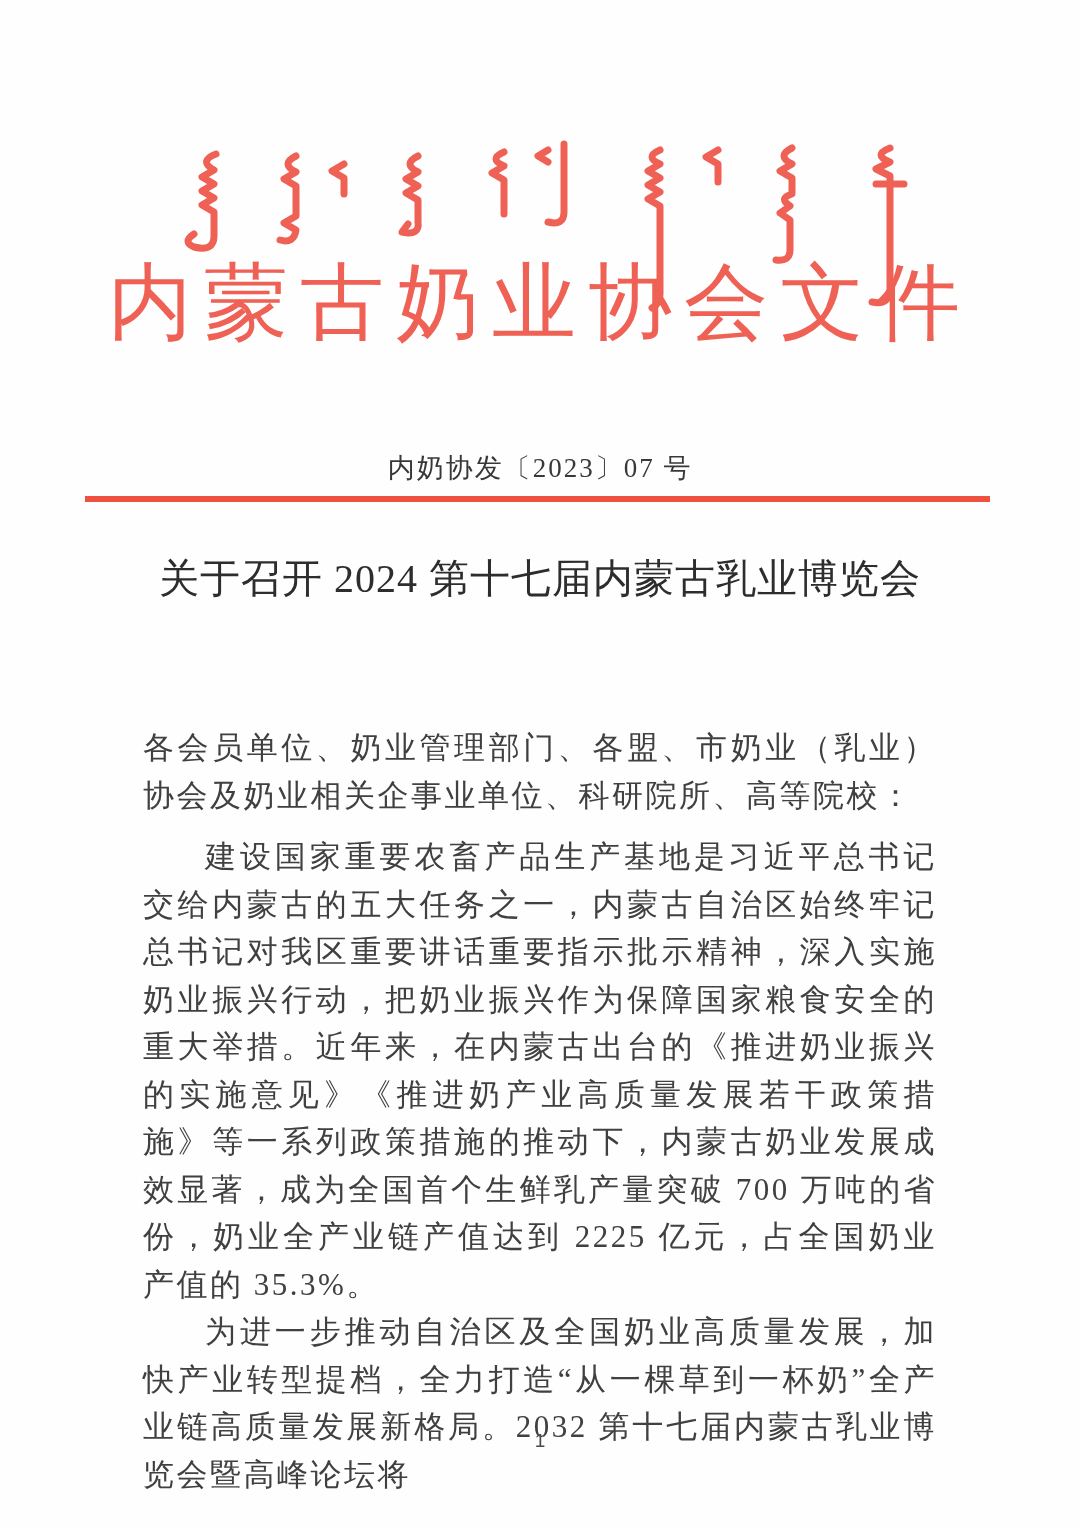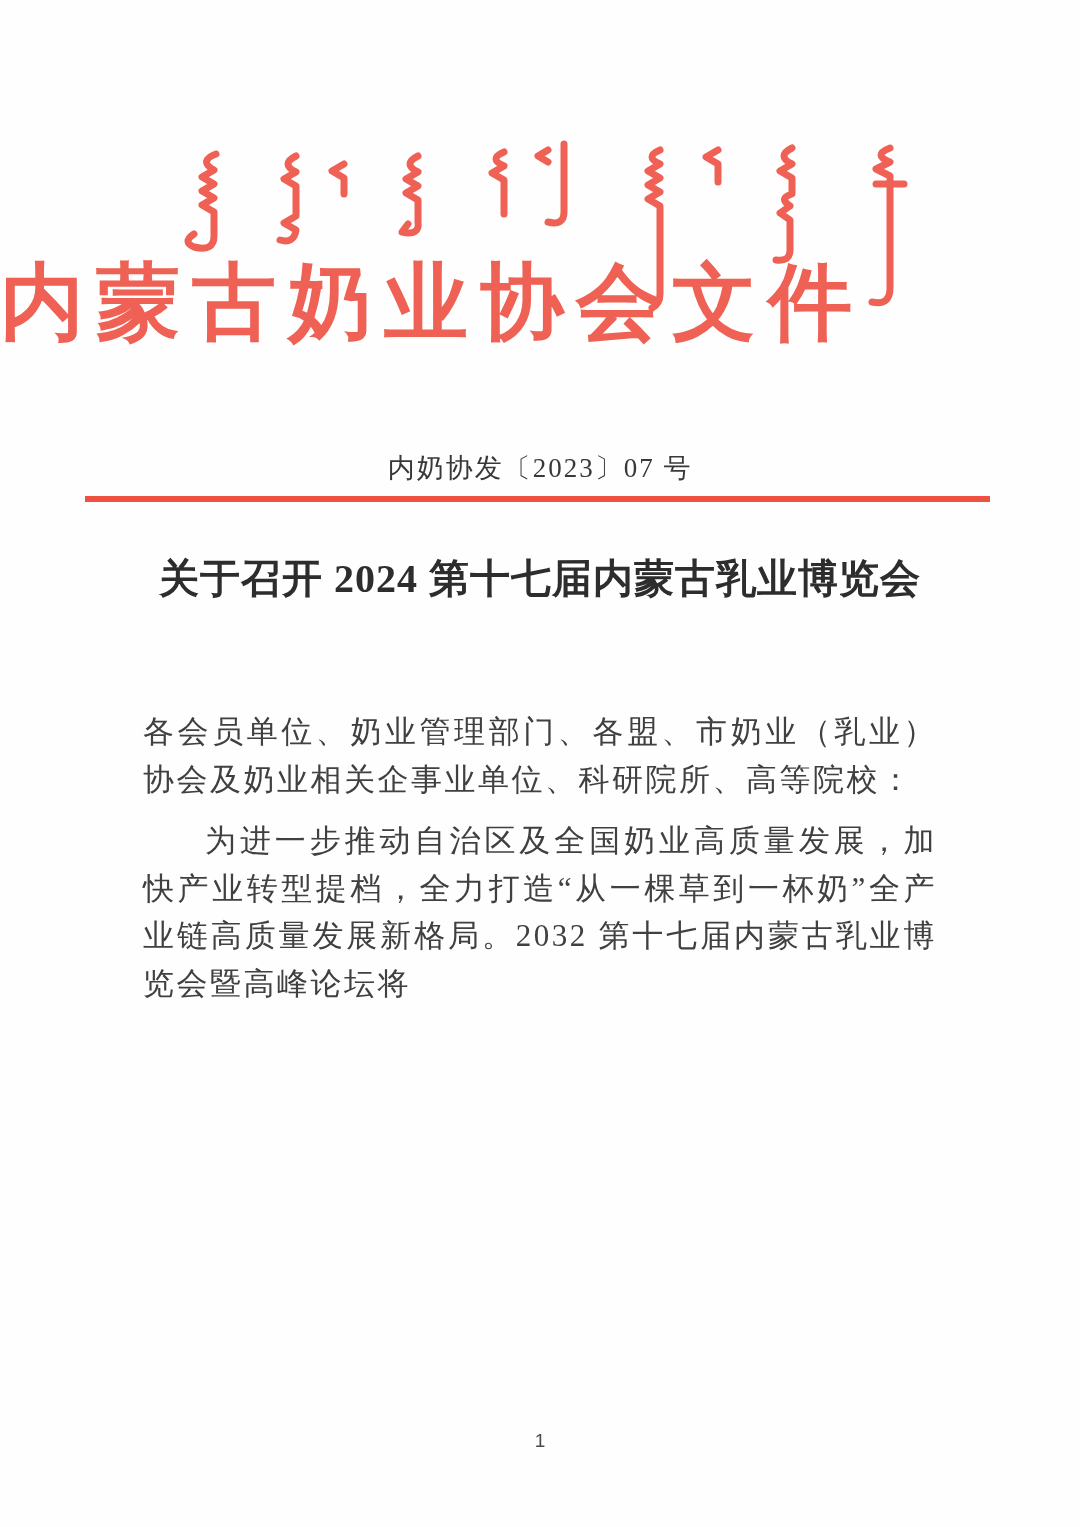--- a/index.html
+++ b/index.html
@@ -17,52 +17,52 @@
     background:#fefefe;
     overflow:hidden;
     font-family:"Liberation Serif","DejaVu Serif",serif;
   }
   .mongolian-banner{
     position:absolute;top:140px;left:160px;
     width:760px;height:185px;
   }
   .agency-title{
     position:absolute;top:246px;left:0;width:100%;
-    text-align:left;
-    font-size:84px;font-weight:bold;
+    text-align:center;
+    font-size:84px;font-weight:normal;
     letter-spacing:12px;
     color:var(--accent-red,#ee6154);
     white-space:nowrap;
   }
   .doc-number{
     position:absolute;top:450px;left:0;width:100%;
     text-align:center;
     font-size:27px;letter-spacing:2px;
     color:#383838;
   }
   .red-line{
     position:absolute;top:496px;left:85px;
     width:905px;height:6px;border:none;
     background:var(--divider-red,#ef5140);
   }
   .notice-title{
     position:absolute;top:548px;left:0;width:100%;
     text-align:center;
     font-size:40px;line-height:61px;
-    font-weight:bold;letter-spacing:1px;
+    font-weight:normal;letter-spacing:1px;
     color:var(--title-text,#2d2d2d);
   }
   .body-text{
     position:absolute;top:708px;left:143px;width:794px;
     font-size:31px;line-height:47.5px;
     letter-spacing:2.5px;
     color:var(--body-text,#404040);
     text-align:justify;
   }
-  .salutation{margin:0 0 14px 0;}
+  .salutation{margin:16px 0 14px 0;}
   .body-para{margin:0;text-indent:2em;}
   .page-footer{
     position:absolute;top:1430px;left:0;width:100%;
     text-align:center;
   }
   .page-number{
     font-size:19px;color:#4a4a4a;
     font-family:"Liberation Sans","DejaVu Sans",sans-serif;
   }
 </style>
@@ -89,20 +89,21 @@
   <div class="doc-number">内奶协发〔2023〕07 号</div>
 
   <hr class="red-line">
 
   <h1 class="notice-title">
     <span>关于召开 2024 第十七届内蒙古乳业博览会</span><br>
   </h1>
 
   <div class="body-text">
     <p class="salutation">各会员单位、奶业管理部门、各盟、市奶业（乳业）协会及奶业相关企事业单位、科研院所、高等院校：</p>
+    <p class="body-para">建设国家重要农畜产品生产基地是习近平总书记交给内蒙古的五大任务之一，内蒙古自治区始终牢记总书记对我区重要讲话重要指示批示精神，深入实施奶业振兴行动，把奶业振兴作为保障国家粮食安全的重大举措。近年来，在内蒙古出台的《推进奶业振兴的实施意见》《推进奶产业高质量发展若干政策措施》等一系列政策措施的推动下，内蒙古奶业发展成效显著，成为全国首个生鲜乳产量突破 700 万吨的省份，奶业全产业链产值达到 2225 亿元，占全国奶业产值的 35.3%。</p>
     <p class="body-para">为进一步推动自治区及全国奶业高质量发展，加快产业转型提档，全力打造“从一棵草到一杯奶”全产业链高质量发展新格局。2032 第十七届内蒙古乳业博览会暨高峰论坛将</p>
   </div>
 
   <div class="page-footer">
     <span class="page-number">1</span>
   </div>
 
 </div>
 
 </body></html>

